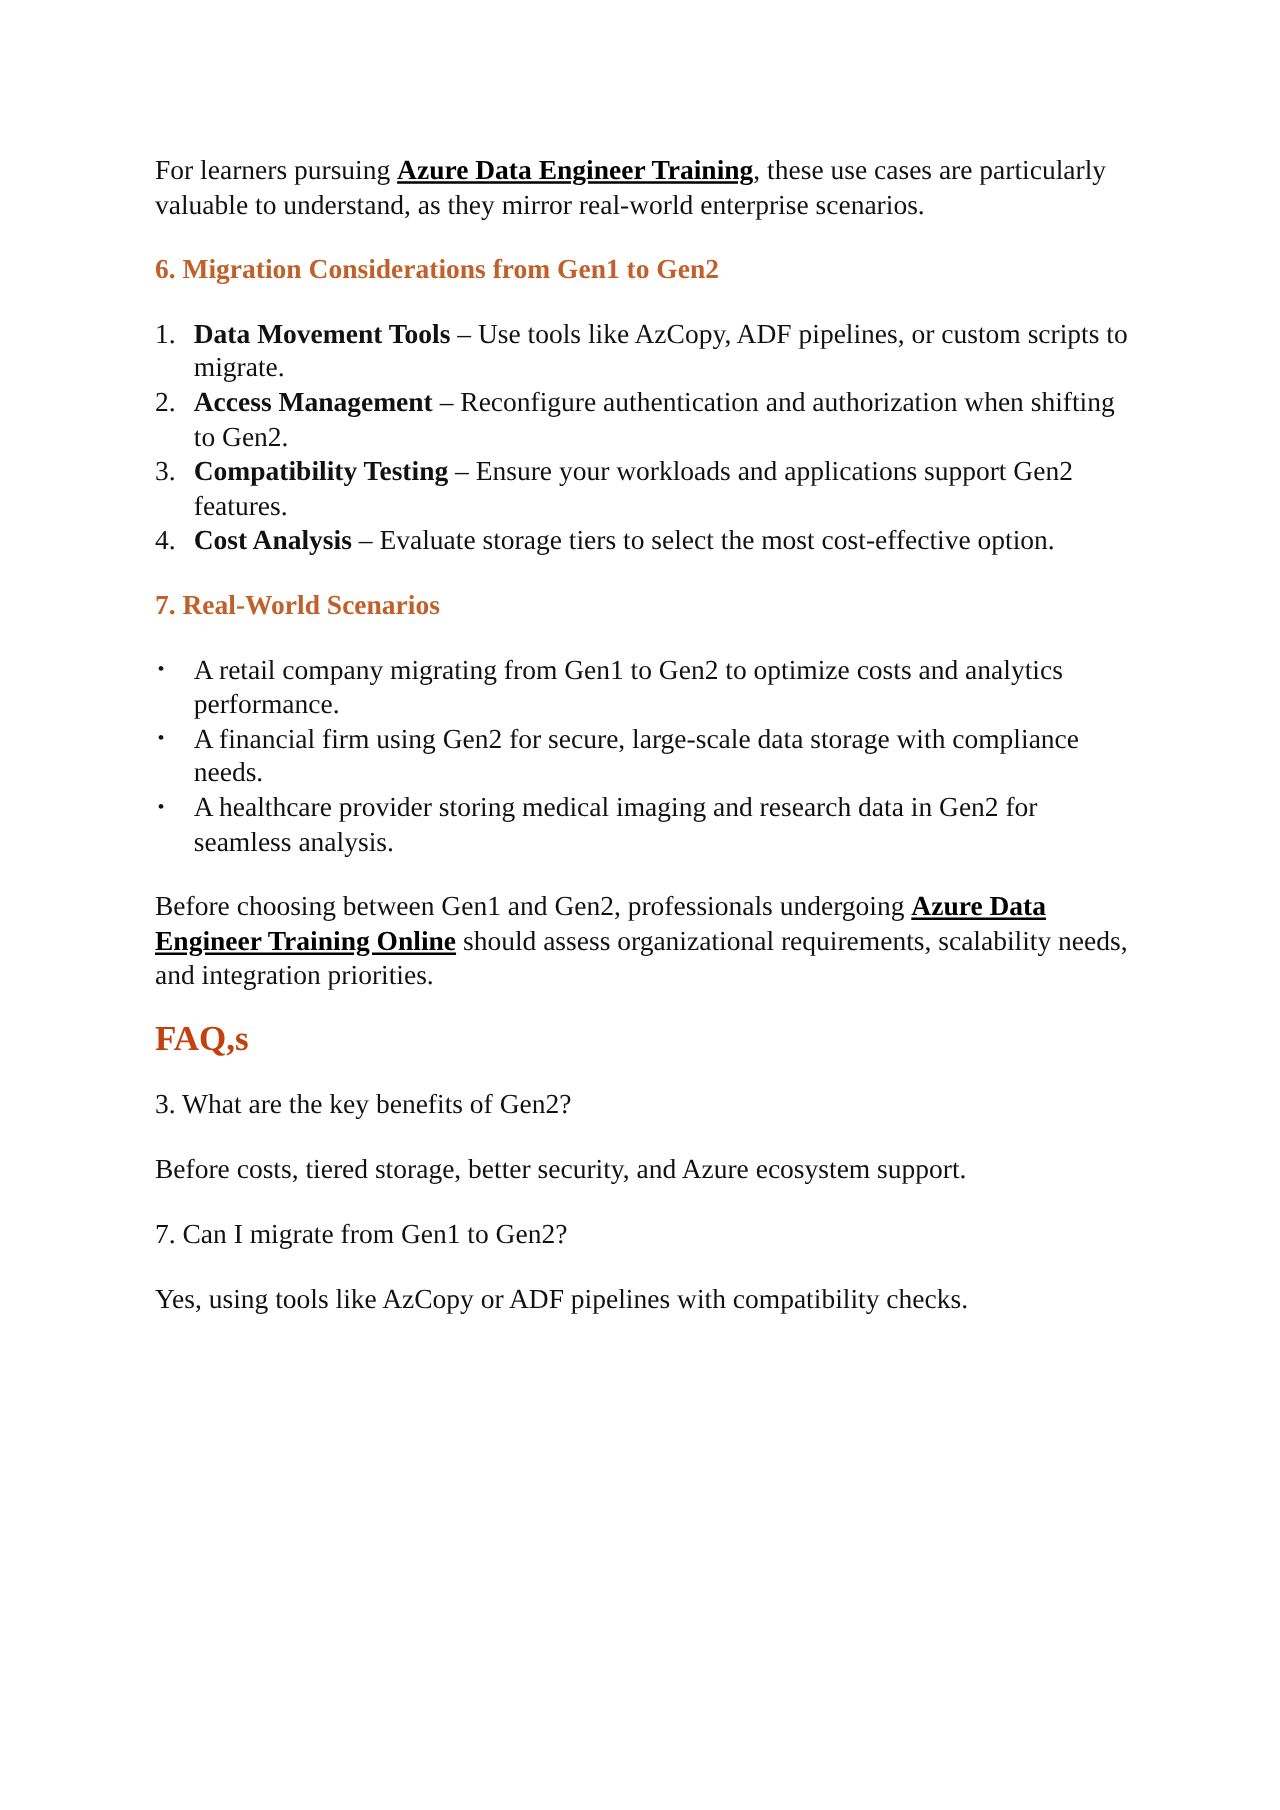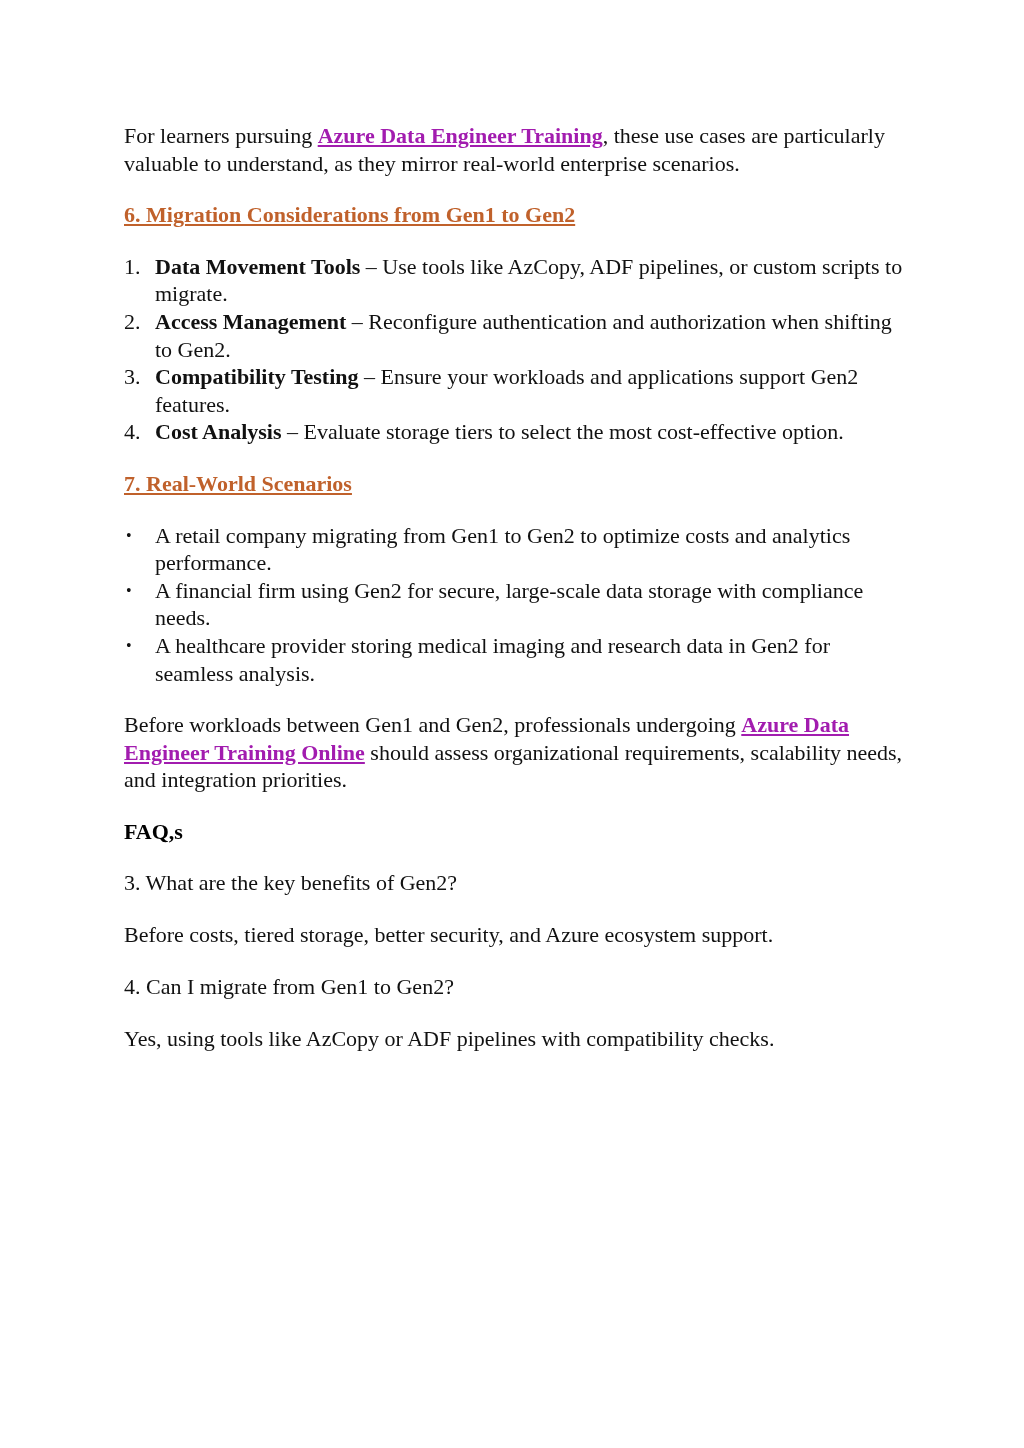--- a/index.html
+++ b/index.html
@@ -18,34 +18,33 @@
     .page {
       position: absolute;
       left: 124px;
       top: 122px;
       width: 780px;
       font-size: 22px;
       line-height: 27.6px;
     }
     p { margin: 0; }
     a.link {
-      color: #a21caf;
+      color: #000000;
       font-weight: bold;
       text-decoration: underline;
       text-decoration-thickness: 2px;
       text-underline-offset: 2px;
     }
     .intro { margin-bottom: 24px; }
     h2.sec {
       margin: 0 0 24px 0;
       font-size: 22px;
       line-height: 27.6px;
       font-weight: bold;
       color: #c0612b;
-      text-decoration: underline;
     }
     ol.num, ul.bul {
       margin: 0 0 24px 0;
       padding: 0;
       list-style: none;
     }
     ol.num li, ul.bul li {
       position: relative;
       padding-left: 31px;
     }
@@ -57,24 +56,24 @@
     ul.bul li .marker {
       position: absolute;
       left: 2px;
       top: 0;
       font-size: 16px;
     }
     b.term { font-weight: bold; }
     .closing { margin-bottom: 24px; }
     h2.faq {
       margin: 0 0 24px 0;
-      font-size: 22px;
+      font-size: 28px;
       line-height: 27.6px;
       font-weight: bold;
-      color: #000000;
+      color: #c2410c;
     }
     .faq-q, .faq-a { margin-bottom: 24.4px; }
   </style>
 </head>
 <body>
 
 <div class="page">
 
   <p class="intro"><span>For learners pursuing </span><a class="link" href="#">Azure Data Engineer Training</a><span>, these use cases are particularly valuable to understand, as they mirror real-world enterprise scenarios.</span></p>
 
@@ -88,24 +87,24 @@
   </ol>
 
   <h2 class="sec">7. Real-World Scenarios</h2>
 
   <ul class="bul">
     <li><span class="marker">•</span><span>A retail company migrating from Gen1 to Gen2 to optimize costs and analytics performance.</span></li>
     <li><span class="marker">•</span><span>A financial firm using Gen2 for secure, large-scale data storage with compliance needs.</span></li>
     <li><span class="marker">•</span><span>A healthcare provider storing medical imaging and research data in Gen2 for seamless analysis.</span></li>
   </ul>
 
-  <p class="closing"><span>Before workloads between Gen1 and Gen2, professionals undergoing </span><a class="link" href="#">Azure Data Engineer Training Online</a><span> should assess organizational requirements, scalability needs, and integration priorities.</span></p>
+  <p class="closing"><span>Before choosing between Gen1 and Gen2, professionals undergoing </span><a class="link" href="#">Azure Data Engineer Training Online</a><span> should assess organizational requirements, scalability needs, and integration priorities.</span></p>
 
   <h2 class="faq">FAQ,s</h2>
 
   <div>
     <p class="faq-q">3. What are the key benefits of Gen2?</p>
     <p class="faq-a">Before costs, tiered storage, better security, and Azure ecosystem support.</p>
-    <p class="faq-q">4. Can I migrate from Gen1 to Gen2?</p>
+    <p class="faq-q">7. Can I migrate from Gen1 to Gen2?</p>
     <p class="faq-a">Yes, using tools like AzCopy or ADF pipelines with compatibility checks.</p>
   </div>
 
 </div>
 
 </body></html>

